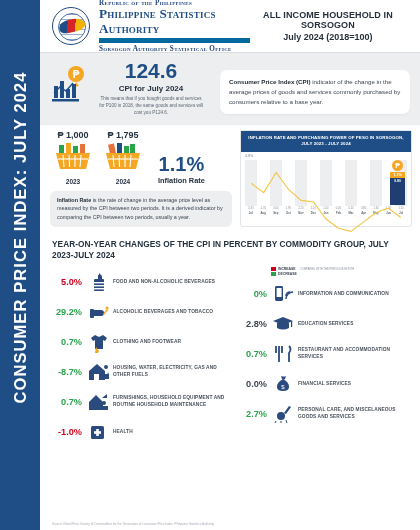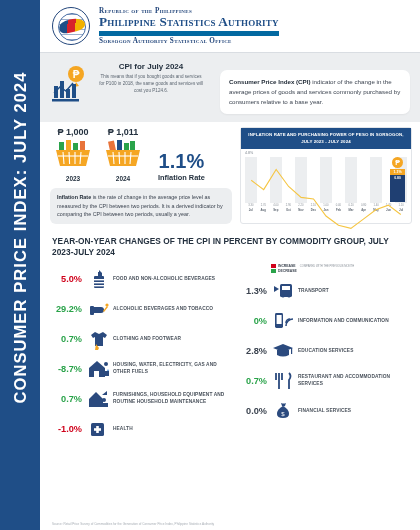--- a/index.html
+++ b/index.html
@@ -216,39 +216,44 @@
     <div class="logo">
       <div class="globe"></div>
       <div class="swoosh"></div>
       <div class="ring-text"></div>
     </div>
     <div class="org">
       <div class="l1">Republic of the Philippines</div>
       <div class="l2">Philippine Statistics Authority</div>
       <div class="l3">Sorsogon Authority Statistical Office</div>
     </div>
+    <div class="header-right">
+      <div class="hr1">ALL INCOME HOUSEHOLD IN SORSOGON</div>
+      <div class="hr2">July 2024 (2018=100)</div>
+    </div>
   </div>
   <div class="hdr-rule"></div>
 
   <div class="band-grey">
     <div class="cpi-row">
       <div class="cpi-icon">
         <svg width="40" height="40" viewBox="0 0 40 40">
           <circle cx="26" cy="10" r="8" fill="#f5a623"></circle>
           <text x="26" y="14" font-size="10" fill="#ffffff" text-anchor="middle" font-family="Liberation Sans, sans-serif" font-weight="bold">₱</text>
           <path d="M26 18 L24 23 L29 22 Z" fill="#f5a623"></path>
           <rect x="4" y="22" width="4" height="12" fill="#1f4e87"></rect>
           <rect x="10" y="17" width="4" height="17" fill="#1f4e87"></rect>
           <rect x="16" y="25" width="4" height="9" fill="#1f4e87"></rect>
           <rect x="22" y="20" width="4" height="14" fill="#1f4e87"></rect>
           <rect x="2" y="35" width="27" height="2.5" fill="#1f4e87"></rect>
           <polyline points="4,29 10,23 16,27 23,19" fill="none" stroke="#1f4e87" stroke-width="1.4"></polyline>
         </svg>
       </div>
       <div class="cpi-block">
+        <div class="cpi-value">124.6</div>
         <div class="cpi-label">CPI for July 2024</div>
         <div class="cpi-note">This means that if you bought goods and services for P100 in 2018, the same goods and services will cost you P124.6.</div>
       </div>
       <div class="def-box">
         <b>Consumer Price Index (CPI)</b><span> indicator of the change in the average prices of goods and services commonly purchased by consumers relative to a base year.</span>
       </div>
     </div>
   </div>
 
   <div class="band-white">
@@ -266,21 +271,21 @@
               <line x1="10" y1="13" x2="11" y2="25"></line>
               <line x1="16" y1="13" x2="16.6" y2="25"></line>
               <line x1="22" y1="13" x2="22" y2="25"></line>
               <line x1="28" y1="13" x2="27" y2="25"></line>
               <line x1="5" y1="17" x2="35" y2="17"></line>
             </g>
           </svg>
           <div class="yr">2023</div>
         </div>
         <div class="bask">
-          <div class="amt">₱ 1,011</div>
+          <div class="amt">₱ 1,795</div>
           <svg width="40" height="30" viewBox="0 0 40 30">
             <rect x="6" y="2" width="6" height="10" fill="#e8733a" transform="rotate(-12 9 7)"></rect>
             <rect x="14" y="1" width="5" height="11" fill="#1f4e87"></rect>
             <rect x="21" y="4" width="5" height="8" fill="#2aa34a"></rect>
             <rect x="27" y="2" width="5" height="10" fill="#2aa34a"></rect>
             <path d="M3 11 L37 11 L33 27 L7 27 Z" fill="#f5a623"></path>
             <g stroke="#ffffff" stroke-width="1.1">
               <line x1="10" y1="13" x2="11" y2="25"></line>
               <line x1="16" y1="13" x2="16.6" y2="25"></line>
               <line x1="22" y1="13" x2="22" y2="25"></line>
@@ -449,33 +454,20 @@
             </div>
             <div class="key">
               <span class="sw down"></span>
               <span class="kl">DECREASE</span>
             </div>
           </div>
           <div class="note">COMPARED WITH THE PREVIOUS MONTH</div>
         </div>
         <div id="cg-right">
             <div class="cg-item">
-              <div class="cg-pct flat">1.3%</div>
-              <div class="cg-ico">
-                <svg width="22" height="22" viewBox="0 0 22 22">
-                  <path d="M2 6 l5 3 l-5 3 z" fill="#2b4a7e"></path>
-                  <rect x="8" y="4" width="12" height="13" rx="1.6" fill="#2b4a7e"></rect>
-                  <rect x="10" y="6" width="8" height="4" fill="#fff"></rect>
-                  <circle cx="11" cy="16" r="1.6" fill="#2b4a7e"></circle>
-                  <circle cx="17" cy="16" r="1.6" fill="#2b4a7e"></circle>
-                </svg>
-              </div>
-              <div class="cg-lbl">TRANSPORT</div>
-            </div>
-            <div class="cg-item">
               <div class="cg-pct down">0%</div>
               <div class="cg-ico">
                 <svg width="22" height="22" viewBox="0 0 22 22">
                   <rect x="3" y="3" width="8" height="15" rx="1.4" fill="#2b4a7e"></rect>
                   <rect x="4.6" y="5" width="5" height="9" fill="#fff"></rect>
                   <path d="M14 13 a4 4 0 0 1 4 -4" stroke="#2b4a7e" stroke-width="1.6" fill="none"></path>
                   <path d="M14 16 a7 7 0 0 1 7 -7" stroke="#2b4a7e" stroke-width="1.6" fill="none"></path>
                 </svg>
               </div>
               <div class="cg-lbl">INFORMATION AND COMMUNICATION</div>
@@ -505,19 +497,34 @@
               <div class="cg-pct flat">0.0%</div>
               <div class="cg-ico">
                 <svg width="22" height="22" viewBox="0 0 22 22">
                   <path d="M9 3 q3 1 5 0 l-1 3 q-2 1 -3 0 z" fill="#2b4a7e"></path>
                   <path d="M11 6 q-6 3 -6 8 q0 4 6 4 q6 0 6 -4 q0 -5 -6 -8z" fill="#2b4a7e"></path>
                   <text x="11" y="16" font-size="6" fill="#fff" text-anchor="middle" font-family="Liberation Sans, sans-serif">$</text>
                 </svg>
               </div>
               <div class="cg-lbl">FINANCIAL SERVICES</div>
             </div>
+            <div class="cg-item">
+              <div class="cg-pct down">2.7%</div>
+              <div class="cg-ico">
+                <svg width="22" height="22" viewBox="0 0 22 22">
+                  <circle cx="9" cy="13" r="4" fill="#2b4a7e"></circle>
+                  <path d="M12 10 l5 -7 l2 1 l-5 7 z" fill="#2b4a7e"></path>
+                  <g stroke="#2b4a7e" stroke-width="1">
+                    <line x1="4" y1="18" x2="3" y2="20"></line>
+                    <line x1="9" y1="18" x2="9" y2="20"></line>
+                    <line x1="14" y1="17" x2="15" y2="20"></line>
+                  </g>
+                </svg>
+              </div>
+              <div class="cg-lbl">PERSONAL CARE, AND MISCELANEOUS GOODS AND SERVICES</div>
+            </div>
           </div>
       </div>
     </div>
   </div>
 
   <div class="footer">Source: Retail Price Survey of Commodities for the Generation of Consumer Price Index, Philippine Statistics Authority</div>
 </div>
 
 </body></html>

